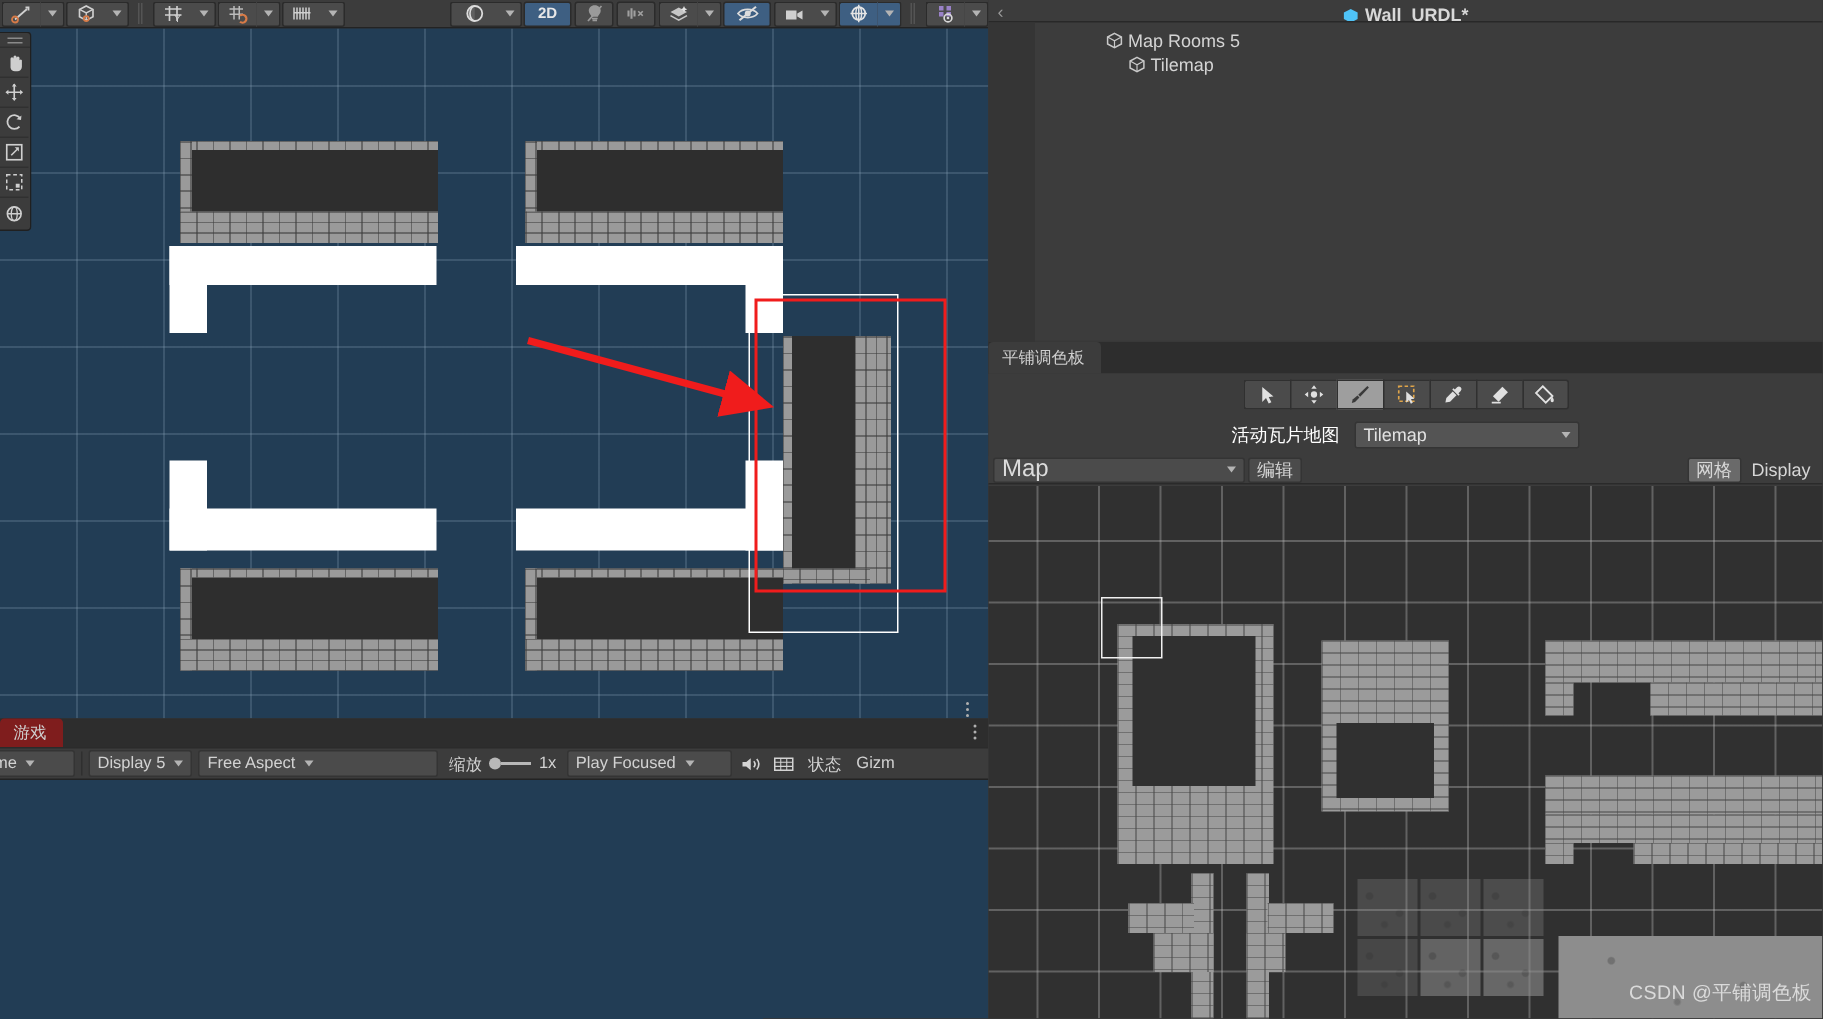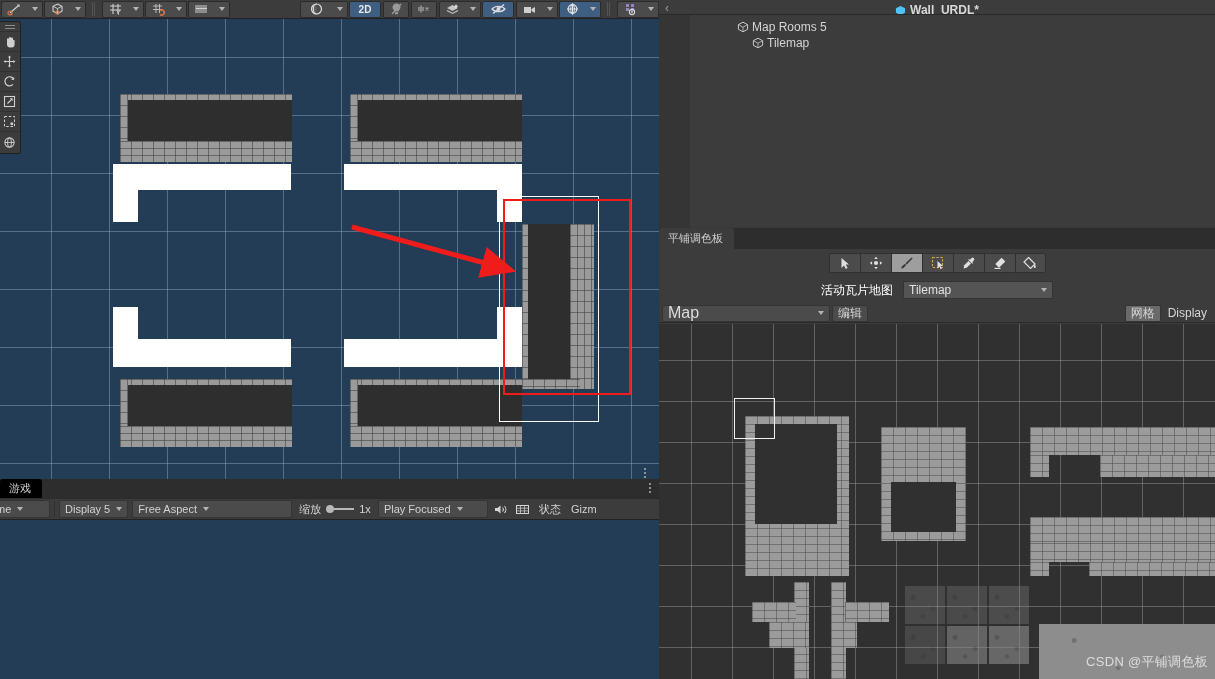--- a/index.html
+++ b/index.html
@@ -93,21 +93,21 @@
   }
   #scene-dots i { width: 2px; height: 2px; background: #b0b0b0; border-radius: 50%; display: block; }
 
   
   #game-panel { position: absolute; left: 0; top: 479px; width: 659px; height: 200px; background: #383838; }
   #game-tabbar {
     position: absolute; left: 0; top: 0; width: 659px; height: 19px;
     background: #2d2d2d; display: flex; align-items: flex-end;
   }
   .tab {
-    height: 19px; padding: 0 11px 0 9px; background: #000000;
+    height: 19px; padding: 0 11px 0 9px; background: #7f1d1d;
     display: flex; align-items: center; color: #cfcfcf; font-size: 11px;
     border-radius: 3px 3px 0 0;
   }
   #game-toolbar {
     position: absolute; left: 0; top: 19px; width: 659px; height: 22px;
     background: #3c3c3c; display: flex; align-items: center;
     border-bottom: 1px solid #232323; border-top: 1px solid #2b2b2b;
   }
   .gt-drop {
     height: 18px; background: #4b4b4b; border: 1px solid #343434; border-radius: 2px;

